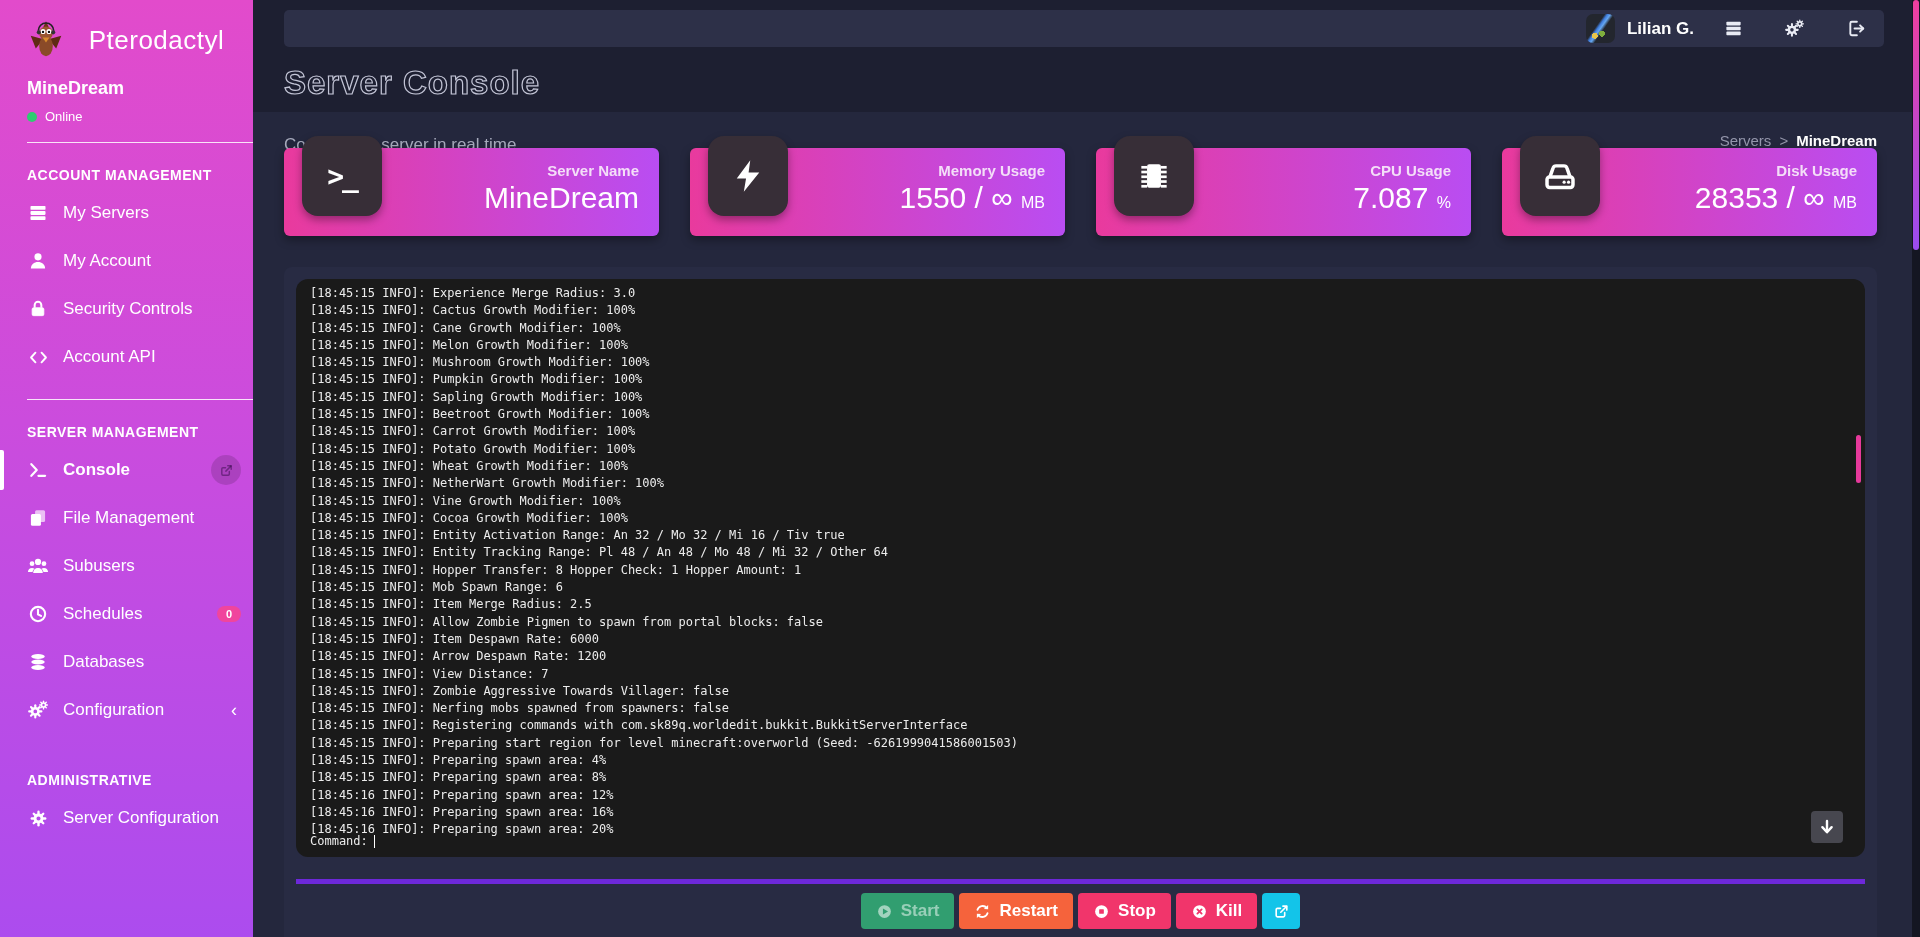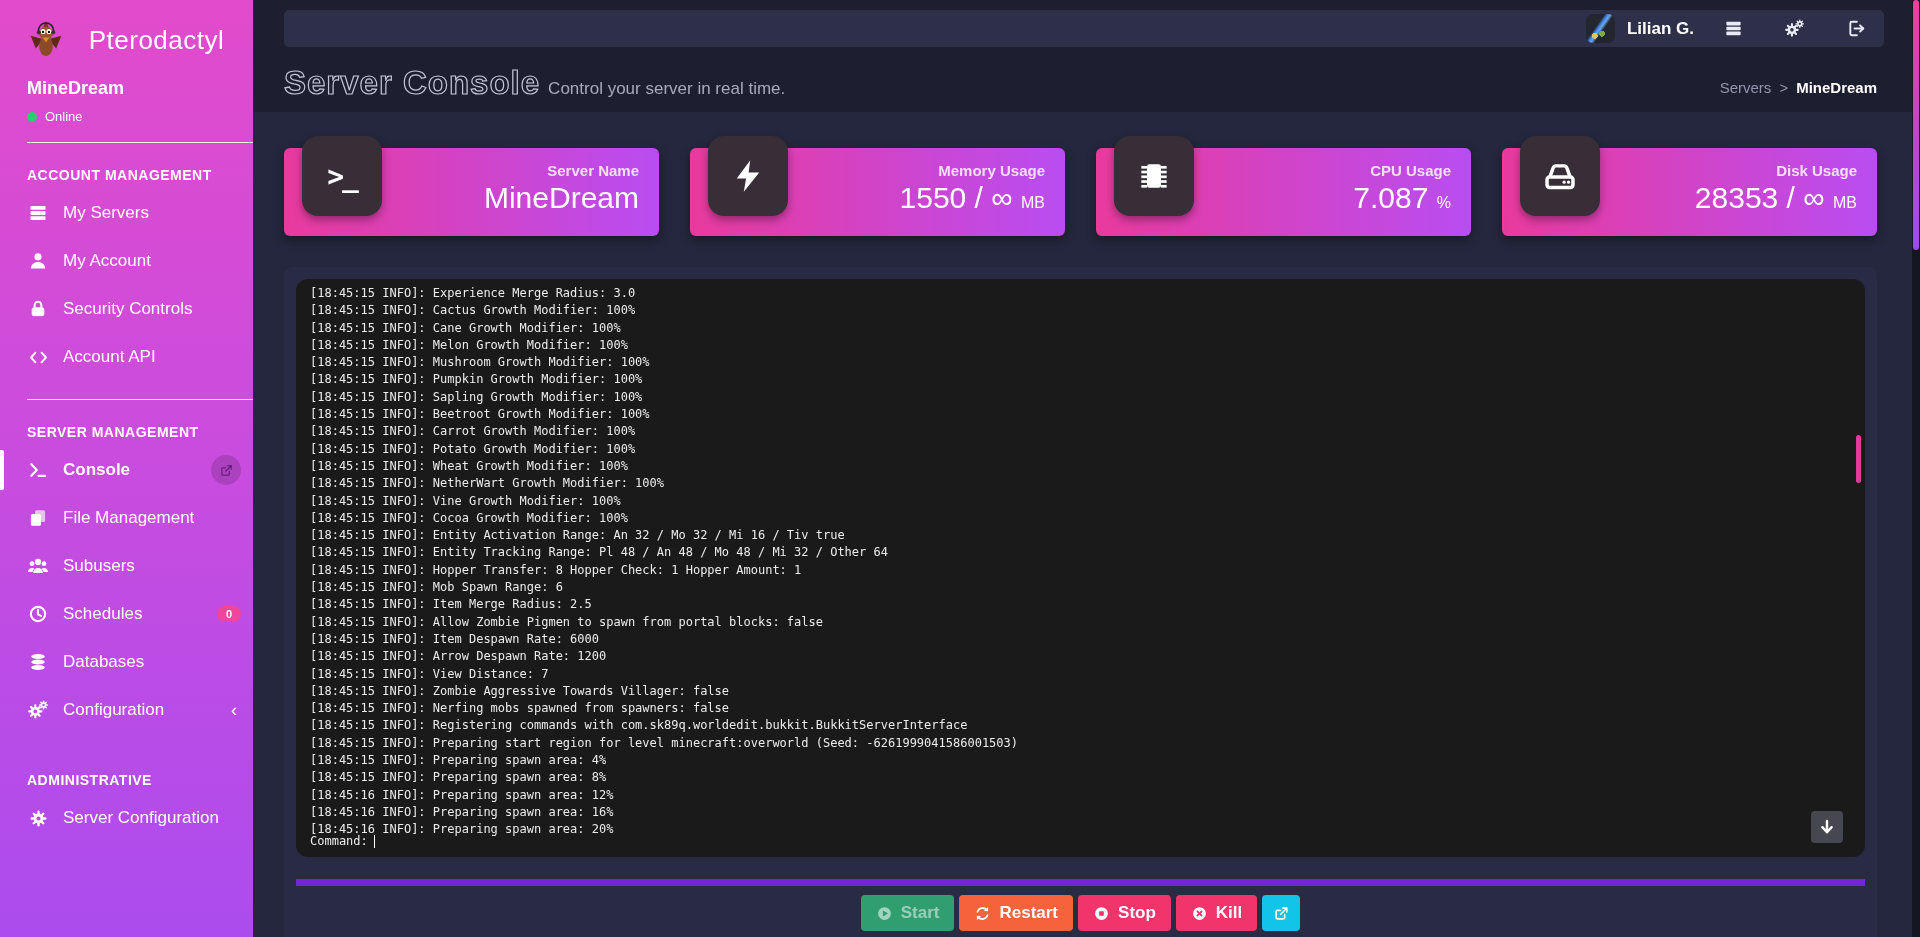--- a/index.html
+++ b/index.html
@@ -33,21 +33,21 @@
   .avatar { width:29px; height:29px; border-radius:7px; margin-right:12px;
     background:
       radial-gradient(circle at 30% 75%, #e8c54a 0 3px, transparent 3px),
       radial-gradient(circle at 55% 68%, #7fae3d 0 3px, transparent 3px),
       linear-gradient(125deg,#23262e 38%,#3f7ddd 44%,#66a7f0 50%,#23262e 58%);
     background-color:#23262e; }
   .username { color:#fff; font-weight:bold; font-size:17px; margin-right:30px; }
   .tb-icon { color:#e9ebf4; margin-left:42px; cursor:pointer; display:flex; }
 
   .header-row { position:absolute; left:31px; right:43px; top:64px; display:flex; align-items:flex-end; justify-content:space-between; }
-  .title-wrap { display:flex; align-items:baseline; gap:8px; }
+  .title-wrap { display:flex; align-items:baseline; gap:33px;flex-direction:column; }
   .page-title { font-size:33px; font-weight:bold; letter-spacing:1px; color:#cfd1de; }
   @supports (-webkit-text-stroke: 1px #fff) {
     .page-title { color:transparent; -webkit-text-stroke:1.2px #c3c5d6; }
   }
   .page-subtitle { font-size:17px; color:#a7aabc; }
   .breadcrumb { font-size:15px; color:#9496ab; display:flex; gap:8px; align-items:center; padding-bottom:6px; }
   .breadcrumb .current { color:#fff; font-weight:bold; }
 
   .cards-row { position:absolute; left:31px; right:43px; top:148px; display:flex; gap:31px; }
   .card { flex:1; height:88px; border-radius:6px; position:relative; background:linear-gradient(90deg,#e93a9d,#b94df2); box-shadow:0 4px 10px rgba(0,0,0,.35); }
@@ -60,21 +60,21 @@
 
   .panel { position:absolute; left:31px; right:43px; top:267px; height:680px; background:#282b43; border-radius:8px; padding:12px 12px 0; }
   .console { position:relative; height:578px; background:#1a1a1a; border-radius:12px; padding:6px 14px; overflow:hidden; font-family:"DejaVu Sans Mono", monospace; font-size:12px; line-height:17.3px; color:#ececec; }
   .console-line { white-space:pre; }
   .command-line { position:absolute; left:14px; bottom:7px; font-family:"DejaVu Sans Mono", monospace; font-size:12px; color:#ececec; cursor:text; }
   .caret { display:inline-block; width:1px; height:13px; background:#fff; margin-left:6px; vertical-align:middle; animation:blink 1s steps(1) infinite; }
   @keyframes blink { 50% { opacity:0; } }
   .scroll-btn { position:absolute; right:22px; bottom:14px; width:32px; height:32px; background:#47474f; border:none; border-radius:4px; display:flex; align-items:center; justify-content:center; color:#fff; cursor:pointer; }
   .console-scrollthumb { position:absolute; right:4px; top:156px; width:5px; height:48px; background:#e6399b; border-radius:3px; cursor:pointer; }
 
-  .panel-footer { margin-top:22px; border-top:7px solid #6d28d9; padding-top:9px; display:flex; justify-content:center; gap:5px; }
+  .panel-footer { margin-top:22px; border-top:5px solid #6d28d9; padding-top:9px; display:flex; justify-content:center; gap:5px; }
   .btn { height:36px; border:none; border-radius:4px; color:#fff; font-family:"Liberation Sans", sans-serif; font-size:17px; font-weight:600; display:flex; align-items:center; gap:8px; padding:0 15px; cursor:pointer; }
   .btn-start { background:#319e70; color:rgba(255,255,255,.5); }
   .btn-restart { background:#f5633c; }
   .btn-stop { background:#f1356b; }
   .btn-kill { background:#f1356b; }
   .btn-ext { background:#13c4e9; width:38px; justify-content:center; padding:0; }
 
   .page-scrollbar { position:absolute; right:0; top:0; width:8px; height:100%; background:#141622; }
   .page-scrollthumb { position:absolute; top:0; left:1px; width:6px; height:250px; border-radius:3px; background:linear-gradient(180deg,#ef3f9e,#9a4cf0); cursor:pointer; }
 </style>

